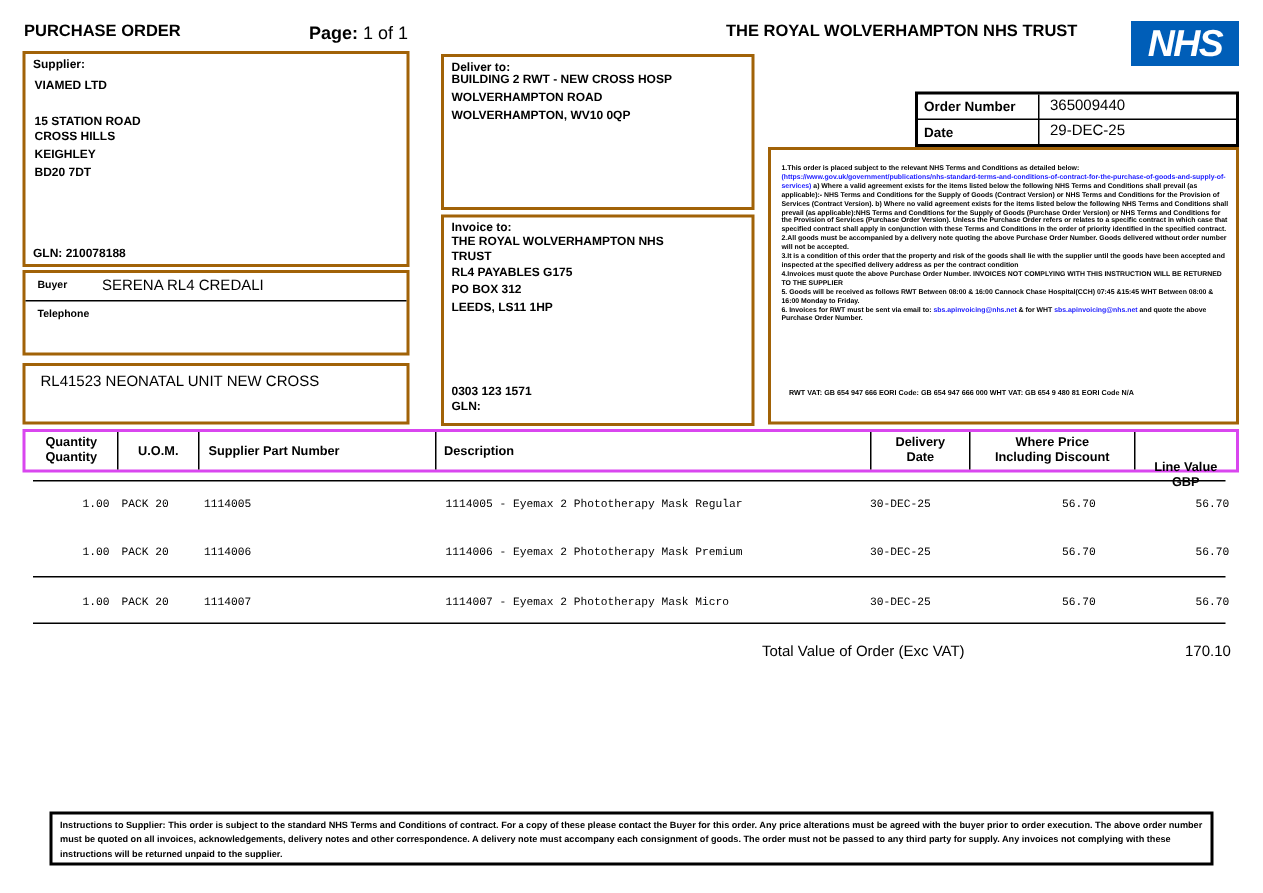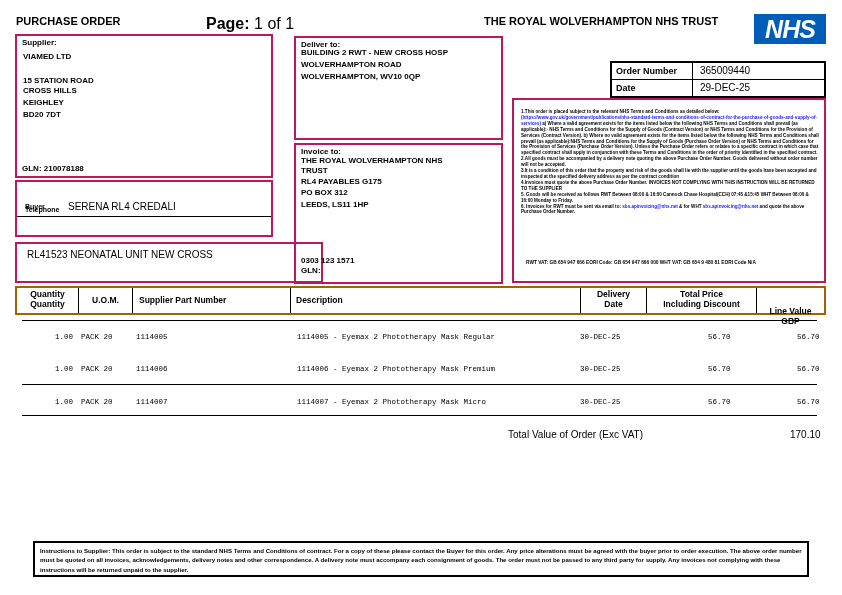--- a/index.html
+++ b/index.html
@@ -1,61 +1,61 @@
 <!DOCTYPE html>
 <html><head>
 <meta charset="utf-8">
 <style>
   * { box-sizing: border-box; margin: 0; padding: 0; }
   html, body { width: 842px; height: 595px; background: #ffffff; overflow: hidden; }
   body { position: relative; font-family: "Liberation Sans", sans-serif; color: #000; }
   .abs { position: absolute; }
   .bold { font-weight: bold; }
-  .box { position: absolute; border: 2px solid #be185d; }
+  .box { position: absolute; border: 2px solid #a16207; }
 
   #title { left: 16px; top: 15px; font-size: 11px; font-weight: bold; text-align: right; }
-  #page-label { left: 206px; top: 15px; font-size: 16px; }
+  #page-label { left: 206px; top: 15px; font-size: 12px; }
   #page-label .pl { font-weight: bold; }
   #trust-name { left: 484px; top: 15px; font-size: 11px; font-weight: bold; }
   #nhs-logo { left: 754px; top: 14px; width: 72px; height: 30px; background: #005eb8; color: #fff;
     font-size: 25px; font-weight: bold; font-style: italic; text-align: center; line-height: 30px; letter-spacing: -1px; }
 
   #supplier-box { left: 15px; top: 34px; width: 258px; height: 144px; }
   #supplier-box .lbl { position: absolute; left: 5px; top: 2px; font-size: 8px; font-weight: bold; }
   #supplier-box .line { position: absolute; left: 6px; font-size: 8px; }
   #supplier-box .gln { position: absolute; left: 5px; top: 128px; font-size: 8px; font-weight: bold; }
 
   #buyer-box { left: 15px; top: 180px; width: 258px; height: 57px; }
   .brow { position: absolute; left: 0; width: 100%; height: 19px; border-bottom: 1px solid #000; }
   .brow:last-child { border-bottom: none; }
   .brow .k { position: absolute; left: 8px; top: 5px; font-size: 7px; font-weight: bold; }
   .brow .v { position: absolute; left: 51px; top: 3px; font-size: 10px; }
 
-  #dept-box { left: 15px; top: 242px; width: 308px; height: 41px; }
+  #dept-box { left: 15px; top: 242px; width: 258px; height: 41px; }
   #dept-box .v { position: absolute; left: 10px; top: 5px; font-size: 10px; }
 
   #deliver-box { left: 294px; top: 36px; width: 209px; height: 104px; }
   #invoice-box { left: 294px; top: 143px; width: 209px; height: 141px; }
   .addr .lbl { position: absolute; left: 5px; top: 2px; font-size: 8px; font-weight: bold; }
   .addr .line { position: absolute; left: 5px; font-size: 8px; }
 
   #order-table { left: 610px; top: 61px; width: 216px; height: 37px; border: 2px solid #000; }
   #order-table .row { position: absolute; left: 0; width: 100%; height: 17px; }
   #order-table .row.r1 { top: 0; border-bottom: 1px solid #000; }
   #order-table .row.r2 { top: 17px; }
   #order-table .k { position: absolute; left: 4px; top: 3px; font-size: 9px; font-weight: bold; }
   #order-table .v { position: absolute; left: 88px; top: 2px; font-size: 10px; }
   #order-table .sep { position: absolute; left: 80px; top: 0; width: 1px; height: 100%; background: #000; }
 
   #terms-box { left: 512px; top: 98px; width: 314px; height: 185px; }
   #terms-text { position: absolute; left: 7px; top: 9px; width: 300px; font-size: 4.6px; line-height: 5.9px; font-weight: bold; }
   #terms-text .link { color: #1a1aff; }
   #terms-vat { position: absolute; left: 12px; top: 160px; font-size: 4.8px; font-weight: bold; }
 
-  #items-header { left: 15px; top: 286px; width: 811px; height: 29px; border: 2px solid #a16207; }
+  #items-header { left: 15px; top: 286px; width: 811px; height: 29px; border: 2px solid #d946ef; }
   .hcell { position: absolute; top: 0; height: 100%; border-right: 1px solid #000; font-size: 8.5px; font-weight: bold; text-align: center; }
   .hcell.last { border-right: none; }
   .hcell span { display: block; }
   .hcell.left { text-align: left; padding-left: 6px; }
 
   .row-line { position: absolute; left: 22px; width: 795px; height: 1px; background: #000; }
   .item-row { position: absolute; left: 0; width: 842px; height: 12px; font-family: "Liberation Mono", monospace; font-size: 7.5px; }
   .item-row span { position: absolute; top: 0; white-space: pre; }
 
   #total-label { left: 508px; top: 429px; font-size: 10px; }
@@ -79,21 +79,21 @@
   <div class="lbl">Supplier:</div>
   <div class="line bold" style="top:16px;">VIAMED LTD</div>
   <div class="line bold" style="top:40px;">15 STATION ROAD</div>
   <div class="line bold" style="top:50px;">CROSS HILLS</div>
   <div class="line bold" style="top:62px;">KEIGHLEY</div>
   <div class="line bold" style="top:74px;">BD20 7DT</div>
   <div class="gln">GLN:  210078188</div>
 </div>
 
 <div id="buyer-box" class="box">
-  <div class="brow" style="top:16px;">
+  <div class="brow" style="top:0;">
     <span class="k">Buyer</span>
     <span class="v">SERENA RL4 CREDALI</span>
   </div>
   <div class="brow" style="top:19px;">
     <span class="k">Telephone</span>
     <span class="v"></span>
   </div>
 </div>
 
 <div id="dept-box" class="box">
@@ -149,21 +149,21 @@
     <span>Quantity</span>
   </div>
   <div class="hcell" style="left:62px;width:54px;padding-top:7px;">U.O.M.</div>
   <div class="hcell left" style="left:274px;width:290px;padding-top:7px;padding-left:5px;">Description</div>
   <div class="hcell left" style="left:116px;width:158px;padding-top:7px;">Supplier Part Number</div>
   <div class="hcell" style="left:564px;width:66px;padding-top:1px;">
     <span>Delivery</span>
     <span>Date</span>
   </div>
   <div class="hcell" style="left:630px;width:110px;padding-top:1px;">
-    <span>Total Price</span>
+    <span>Where Price</span>
     <span>Including Discount</span>
   </div>
   <div class="hcell last" style="left:740px;width:67px;padding-top:18px;">
     <span>Line Value</span>
     <span>GBP</span>
   </div>
 </div>
 
 <div class="row-line" style="top:320px;"></div>
 <div class="row-line" style="top:384px;"></div>

